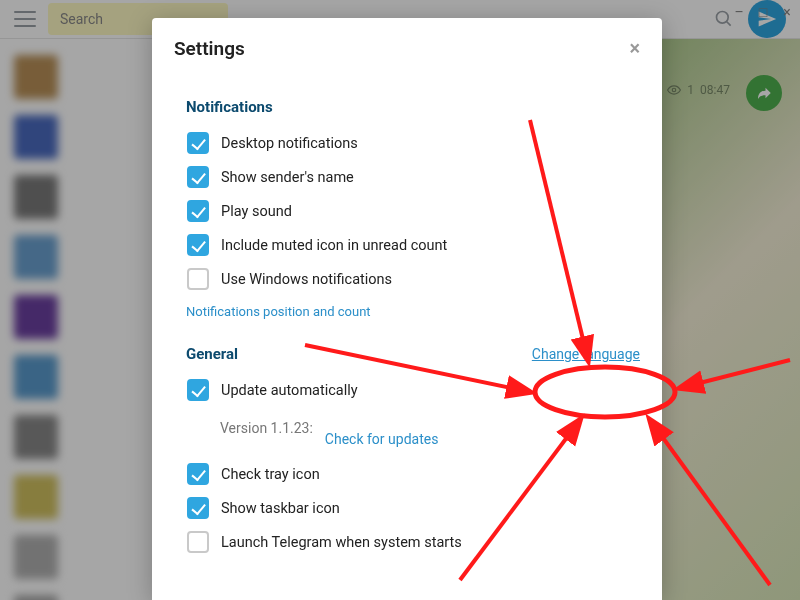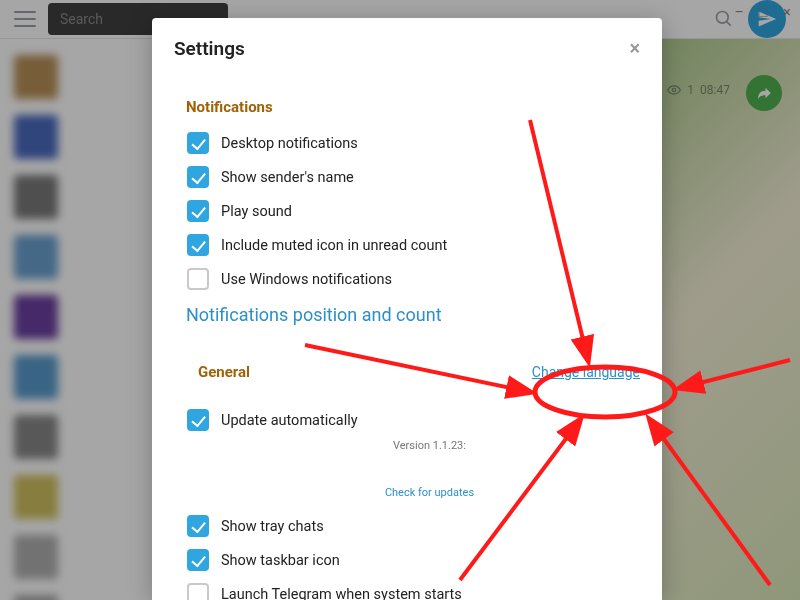--- a/index.html
+++ b/index.html
@@ -22,21 +22,21 @@
   }
   .topbar {
     height: 56px; background: #fff; display: flex; align-items: center;
     padding: 0 14px; gap: 12px; border-bottom: 1px solid #e6e6e6;
     position: relative; z-index: 2;
   }
   .hamburger { width: 22px; height: 16px; display: flex; flex-direction: column;
     justify-content: space-between; cursor: pointer;}
   .hamburger div { height: 2px; background: #9aa0a6; border-radius: 1px; }
   .search-box {
-    background: #404040; border-radius: 4px; padding: 8px 12px;
+    background: #fef9c3; border-radius: 4px; padding: 8px 12px;
     color: #8a8a8a; font-size: 14px; width: 180px;
   }
   .top-right { margin-left: auto; display: flex; align-items: center; gap: 14px; }
   .search-icon { width: 20px; height: 20px; }
   .send-circle {
     width: 38px; height: 38px; border-radius: 50%; background: #2fa6e0;
     display: flex; align-items: center; justify-content: center;
   }
   .content-area { flex: 1; position: relative; display: flex; }
   .chatlist {
@@ -70,41 +70,41 @@
     background: #fff; z-index: 10; border-radius: 4px 4px 0 0;
     box-shadow: 0 4px 24px rgba(0,0,0,0.25);
     display: flex; flex-direction: column; overflow: hidden; gap: 16px;
   }
   .modal-header {
     display: flex; align-items: center; padding: 18px 22px;
     font-size: 19px; font-weight: 600; color: #222;
   }
   .modal-close { margin-left: auto; color: #999; cursor: pointer; font-size: 20px; }
   .modal-body { padding: 0 22px 10px 34px; overflow-y: auto; flex: 1; }
-  .section-title { font-weight: 700; font-size: 15px; color: #a16207; margin-top: 4px; margin-bottom: 10px; }
+  .section-title { font-weight: 700; font-size: 15px; color: #0c4a6e; margin-top: 4px; margin-bottom: 10px; }
   .section-head { display: flex; align-items: baseline;  margin-top: 20px; margin-bottom: 10px;}
-  .section-head .section-title { margin: 12px; }
+  .section-head .section-title { margin: 0; }
   .section-link { margin-left: auto; color: #2b8fc9; font-size: 14px; text-decoration: underline; cursor: pointer; }
   .row {
     display: flex; align-items: center; gap: 12px; padding: 6px 1px;
     font-size: 14.5px; color: #222;
   }
-  .row.sub { padding-left: 34px; font-size: 11px; color: #777; margin-top:-4px; margin-bottom:4px;flex-direction:column; }
+  .row.sub { padding-left: 34px; font-size: 14px; color: #777; margin-top:-4px; margin-bottom:4px; }
   .row.sub .link { color: #2b8fc9; cursor: pointer; margin-top: 22px; }
   .checkbox {
     width: 22px; height: 22px; border-radius: 4px; border: 2px solid #c9c9c9;
     display: flex; align-items: center; justify-content: center; cursor: pointer;
     flex-shrink: 0;
   }
   .checkbox.checked { background: #2fa6e0; border-color: #2fa6e0; }
   .checkbox.checked::after {
     content: ""; width: 6px; height: 11px; border: solid #fff; border-width: 0 2.5px 2.5px 0;
     transform: rotate(40deg) translateY(-1px);
   }
-  .link-row { color: #2b8fc9; font-size: 18px; padding: 8px 0 6px 0; cursor: pointer; }
+  .link-row { color: #2b8fc9; font-size: 13px; padding: 8px 0 6px 0; cursor: pointer; }
 
   
   .annot { position: absolute; inset: 0; z-index: 40; pointer-events: none; }
 </style>
 </head>
 <body>
 
 <div class="window-controls">
   <span>–</span>
   <span>□</span>
@@ -224,21 +224,21 @@
         <div class="row">
           <div class="checkbox checked"></div>
           <span>Update automatically</span>
         </div>
         <div class="row sub">
           <span>Version 1.1.23: </span>
           <span class="link">Check for updates</span>
         </div>
         <div class="row">
           <div class="checkbox checked"></div>
-          <span>Show tray chats</span>
+          <span>Check tray icon</span>
         </div>
         <div class="row">
           <div class="checkbox checked"></div>
           <span>Show taskbar icon</span>
         </div>
         <div class="row">
           <div class="checkbox"></div>
           <span>Launch Telegram when system starts</span>
         </div>
       </div>

